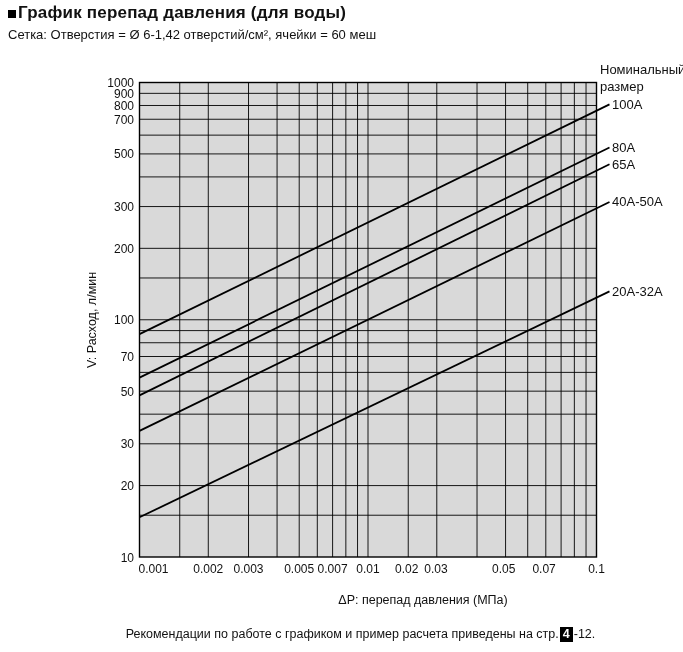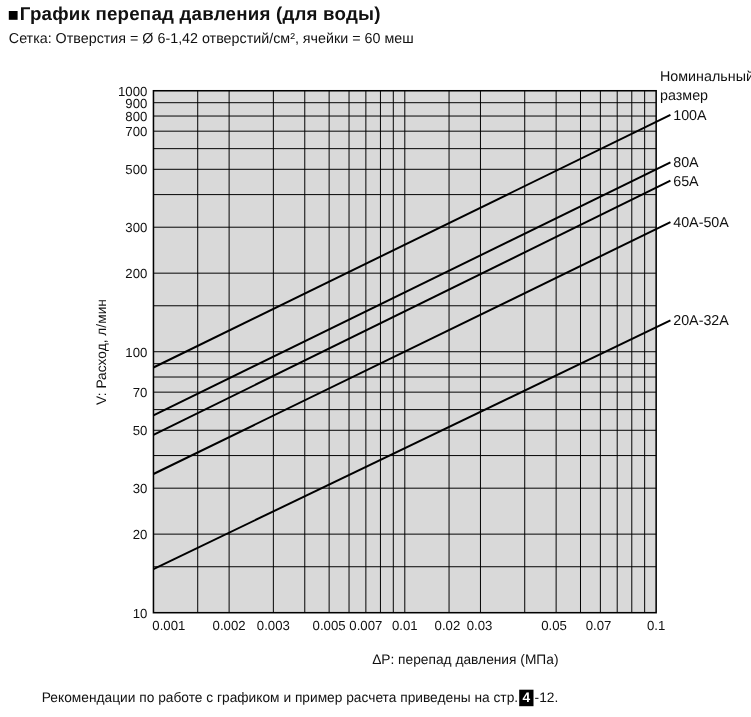--- a/index.html
+++ b/index.html
@@ -12,21 +12,21 @@
   svg{position:absolute;left:0;top:0;}
   svg text{font-family:"Liberation Sans",sans-serif;fill:#111;}
   .tick{font-size:12px;}
   .axis-title{font-size:12.5px;}
   .legend-title{font-size:13px;}
   .series-label{font-size:13px;}
   .grid{stroke:#000;stroke-width:0.9;}
   .border{stroke:#000;stroke-width:1.4;}
   .series{stroke:#000;stroke-width:1.8;fill:none;}
   .footer{position:absolute;left:0;top:627px;width:683px;box-sizing:border-box;
-          padding-left:38px;text-align:left;font-size:12.5px;white-space:nowrap;}
+          padding-left:38px;text-align:center;font-size:12.5px;white-space:nowrap;}
   .badge{display:inline-block;background:#000;color:#fff;font-weight:bold;
          padding:0 3px;margin:0 1px;line-height:15px;}
 </style>
 </head>
 <body>
 
 <div class="page">
 
   <div class="title-row">
     <span class="bullet"></span><span>График перепад давления (для воды)</span>

